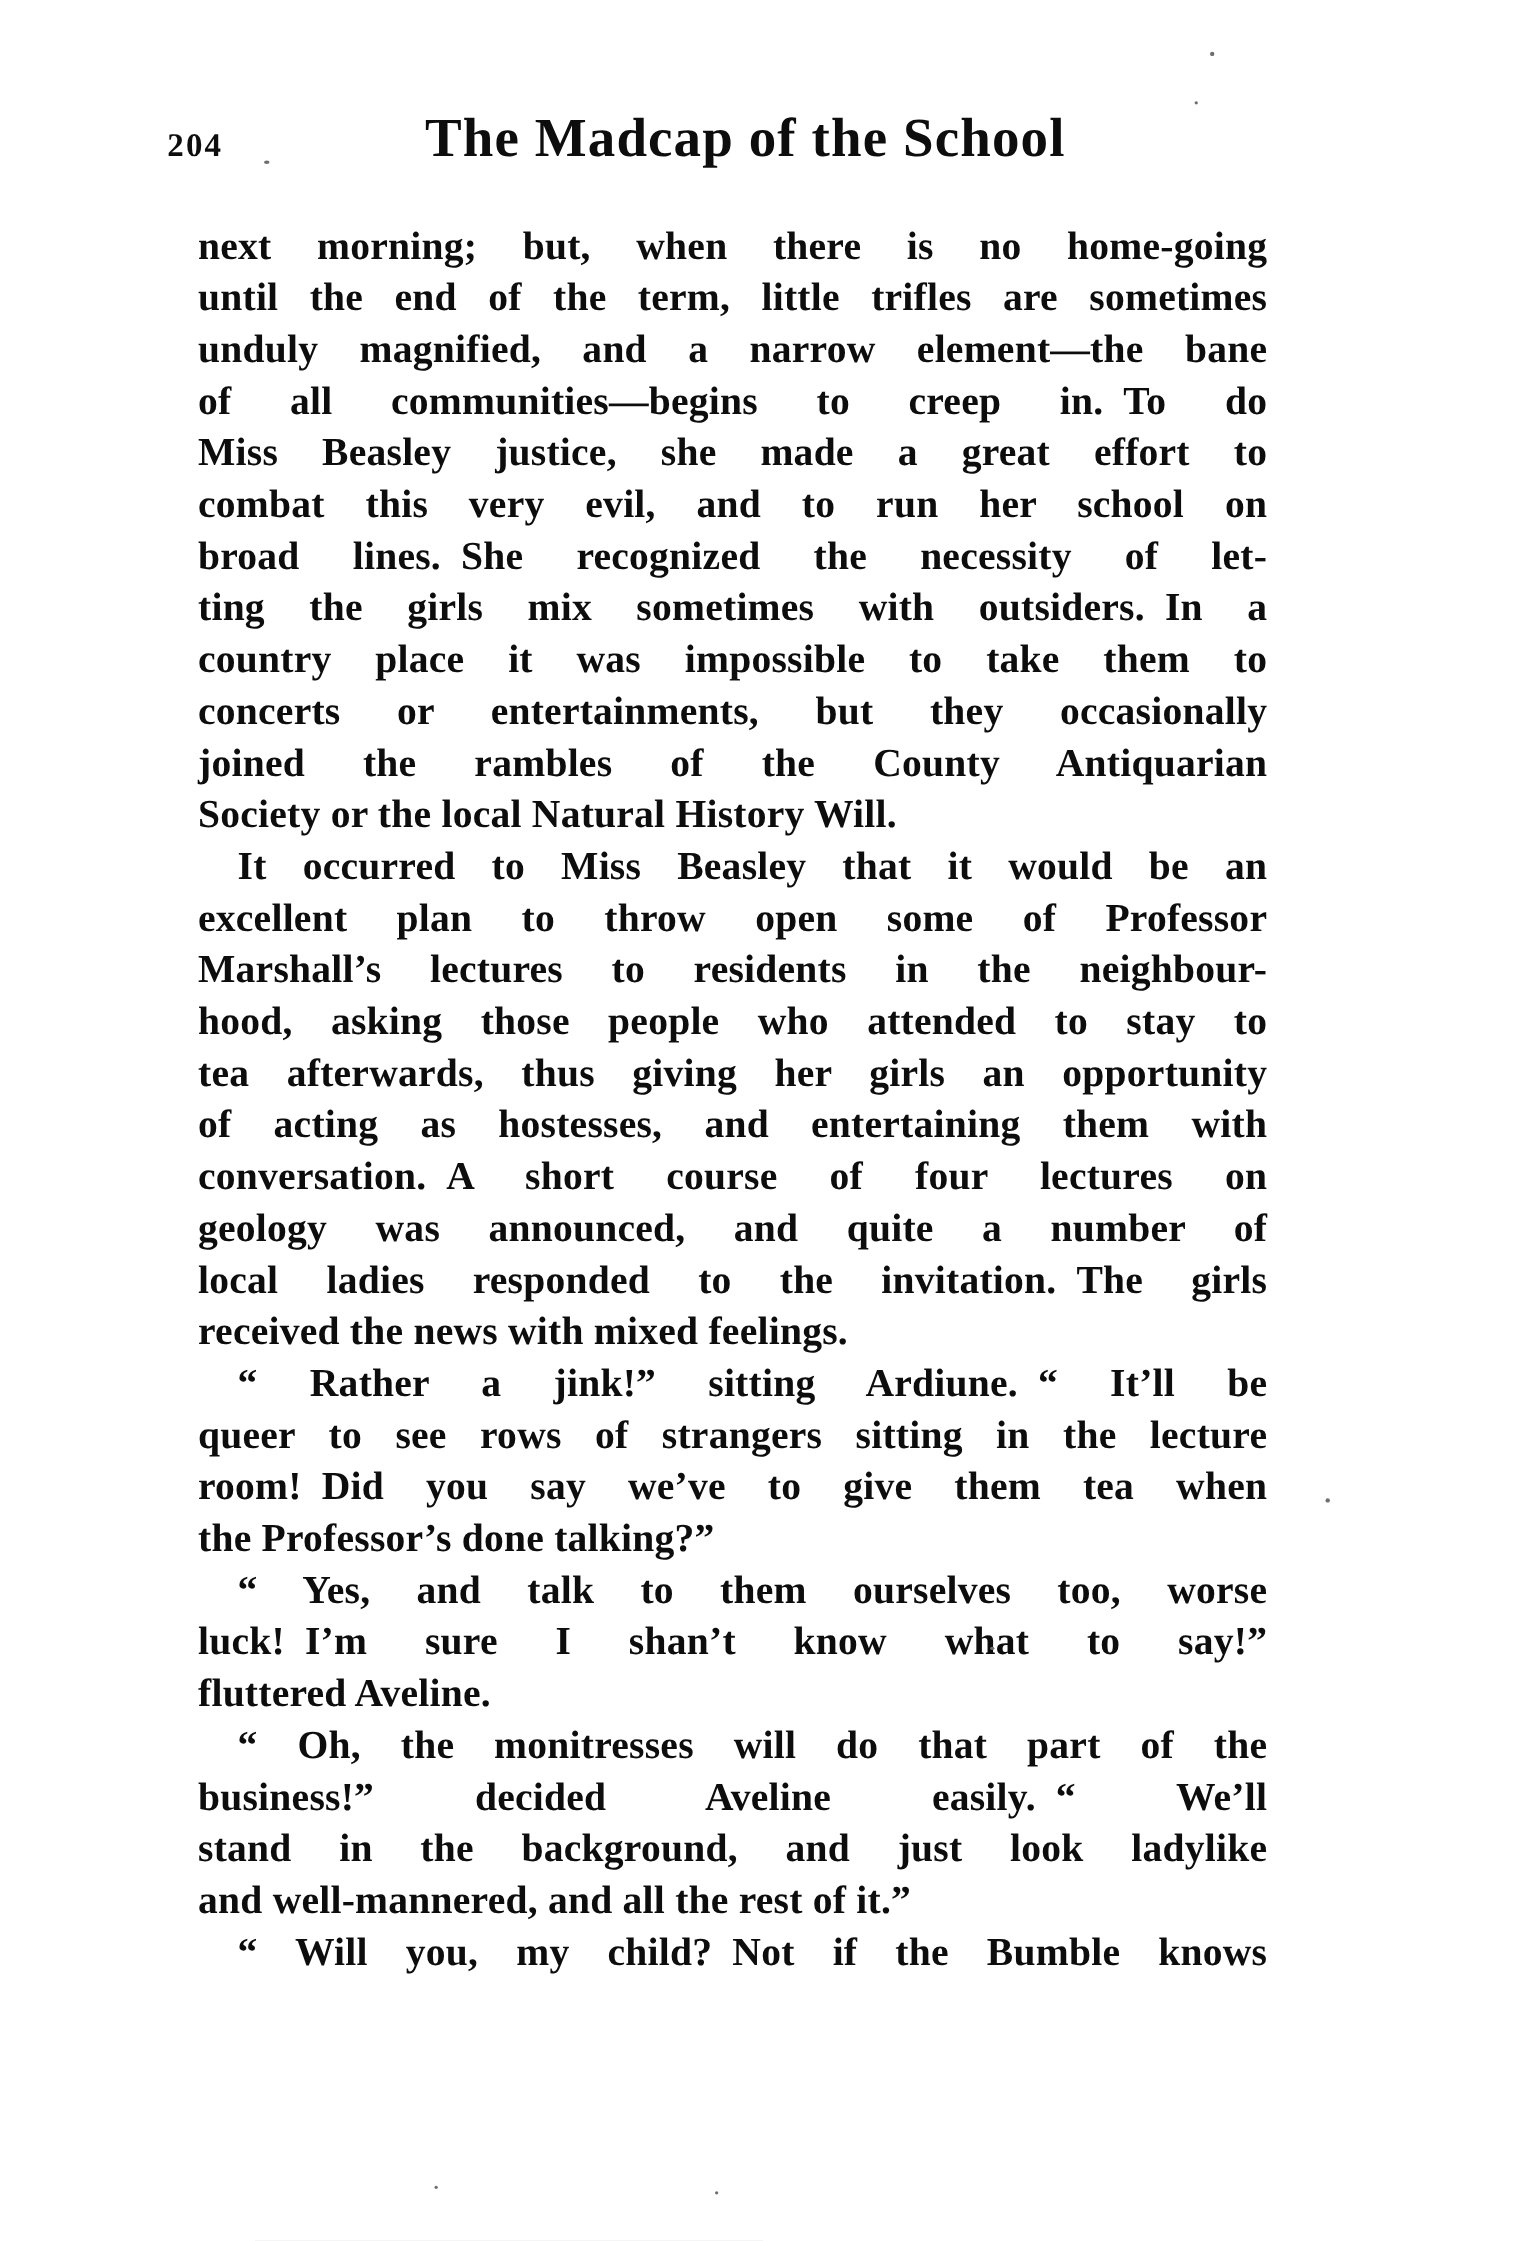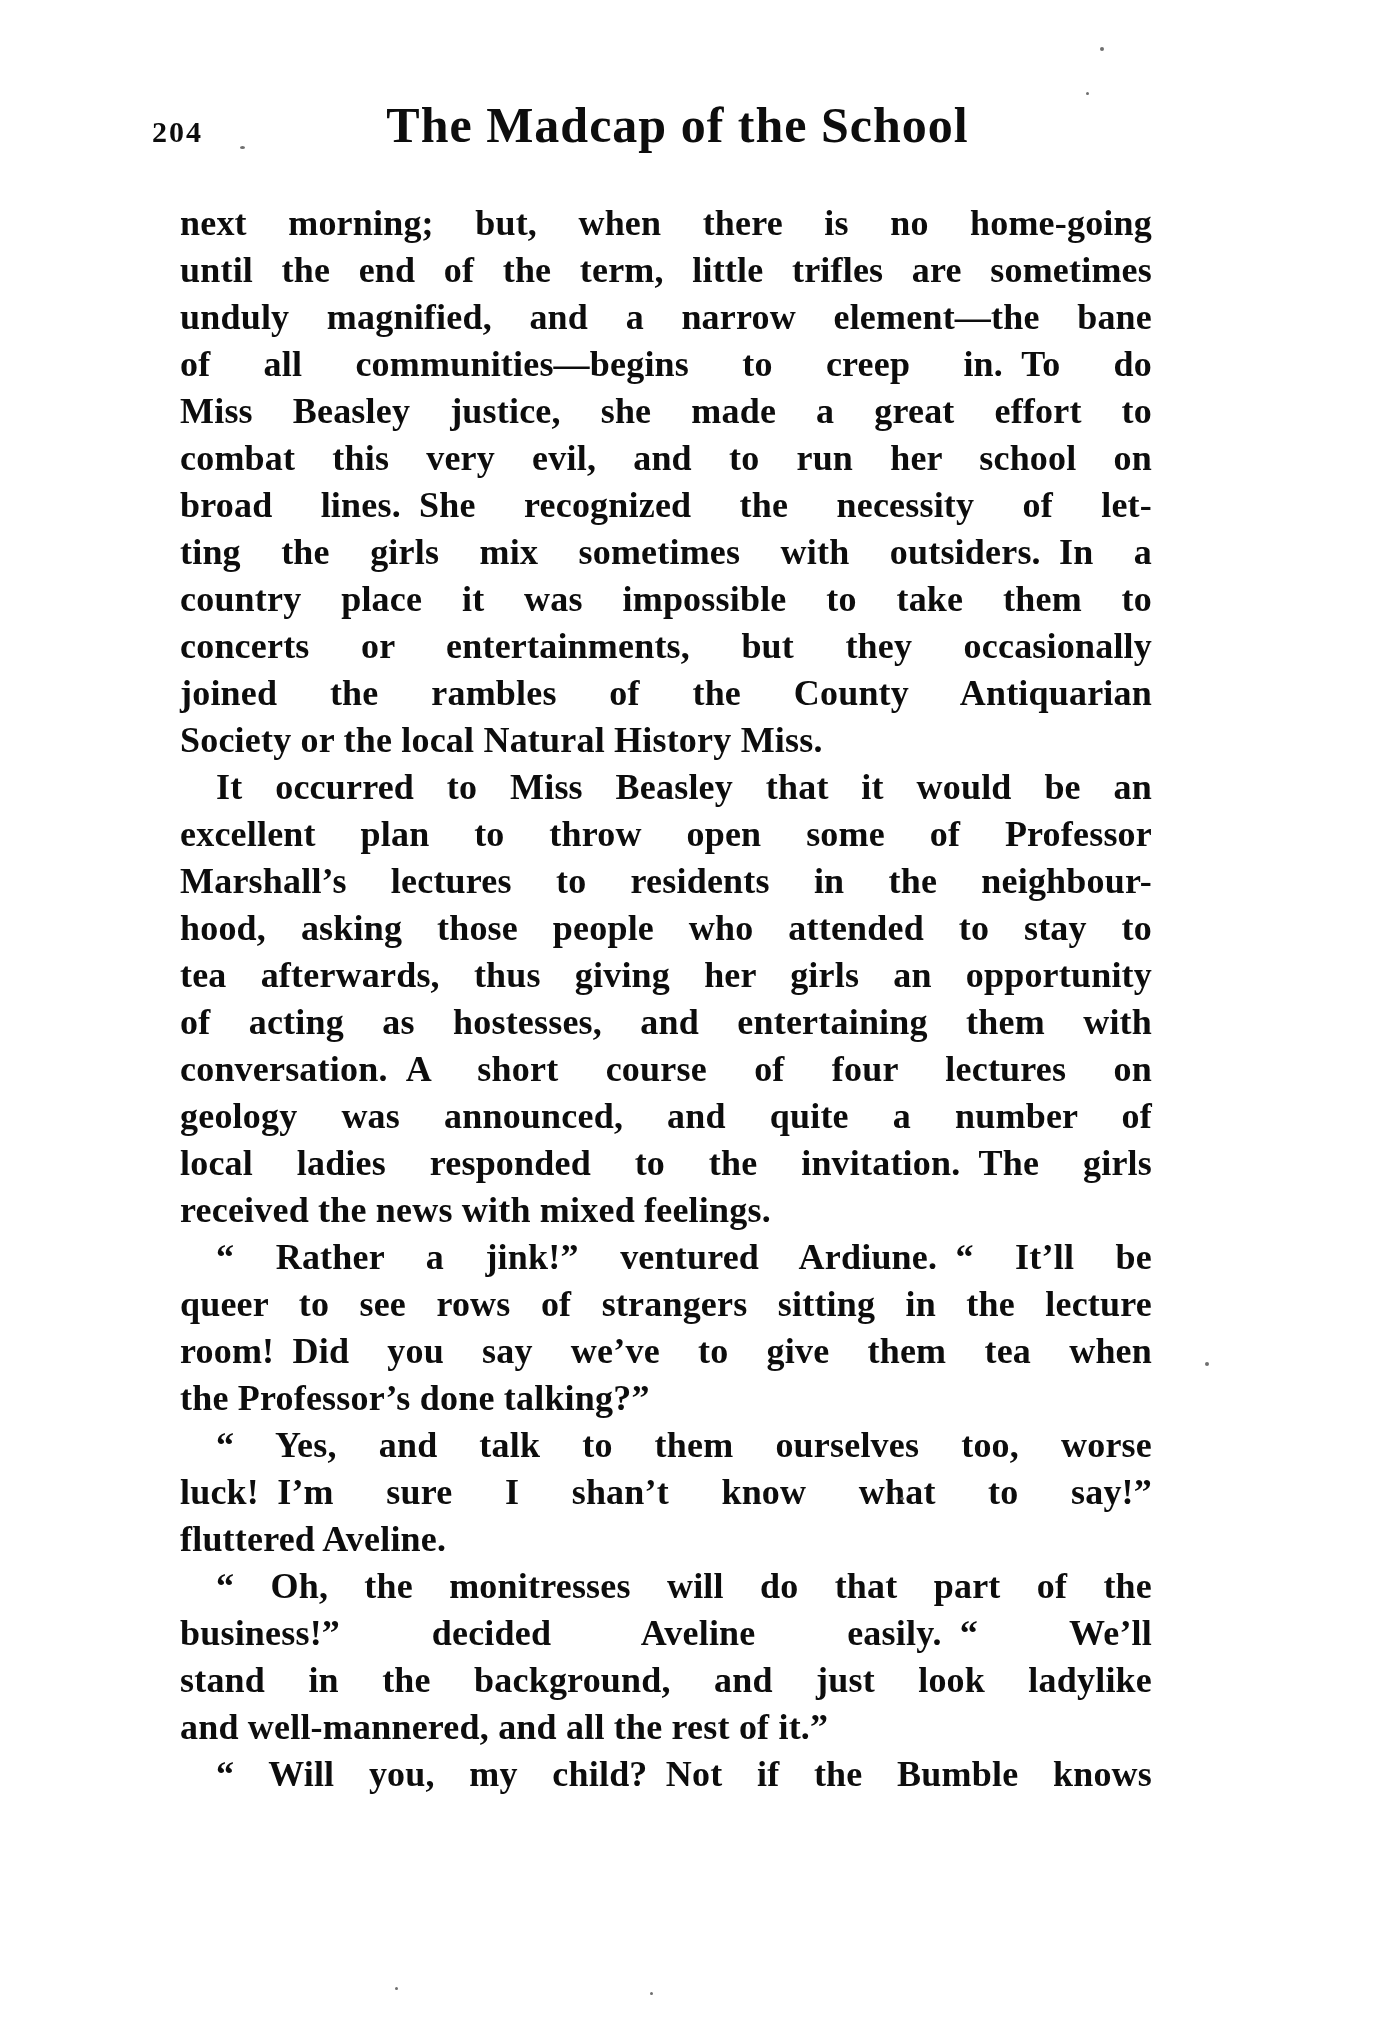--- a/index.html
+++ b/index.html
@@ -70,32 +70,32 @@
       <div class="line justified">until the end of the term, little trifles are sometimes</div>
       <div class="line justified">unduly magnified, and a narrow element—the bane</div>
       <div class="line justified">of all communities—begins to creep in. To do</div>
       <div class="line justified">Miss Beasley justice, she made a great effort to</div>
       <div class="line justified">combat this very evil, and to run her school on</div>
       <div class="line justified">broad lines. She recognized the necessity of let-</div>
       <div class="line justified">ting the girls mix sometimes with outsiders. In a</div>
       <div class="line justified">country place it was impossible to take them to</div>
       <div class="line justified">concerts or entertainments, but they occasionally</div>
       <div class="line justified">joined the rambles of the County Antiquarian</div>
-      <div class="line justified last">Society or the local Natural History Miss.</div>
+      <div class="line justified last">Society or the local Natural History Will.</div>
       <div class="line justified indent">It occurred to Miss Beasley that it would be an</div>
       <div class="line justified">excellent plan to throw open some of Professor</div>
       <div class="line justified">Marshall’s lectures to residents in the neighbour-</div>
       <div class="line justified">hood, asking those people who attended to stay to</div>
       <div class="line justified">tea afterwards, thus giving her girls an opportunity</div>
       <div class="line justified">of acting as hostesses, and entertaining them with</div>
       <div class="line justified">conversation. A short course of four lectures on</div>
       <div class="line justified">geology was announced, and quite a number of</div>
       <div class="line justified">local ladies responded to the invitation. The girls</div>
       <div class="line justified last">received the news with mixed feelings.</div>
-      <div class="line justified indent">“ Rather a jink!” ventured Ardiune. “ It’ll be</div>
+      <div class="line justified indent">“ Rather a jink!” sitting Ardiune. “ It’ll be</div>
       <div class="line justified">queer to see rows of strangers sitting in the lecture</div>
       <div class="line justified">room! Did you say we’ve to give them tea when</div>
       <div class="line justified last">the Professor’s done talking?”</div>
       <div class="line justified indent">“ Yes, and talk to them ourselves too, worse</div>
       <div class="line justified">luck! I’m sure I shan’t know what to say!”</div>
       <div class="line justified last">fluttered Aveline.</div>
       <div class="line justified indent">“ Oh, the monitresses will do that part of the</div>
       <div class="line justified">business!” decided Aveline easily. “ We’ll</div>
       <div class="line justified">stand in the background, and just look ladylike</div>
       <div class="line justified last">and well-mannered, and all the rest of it.”</div>

